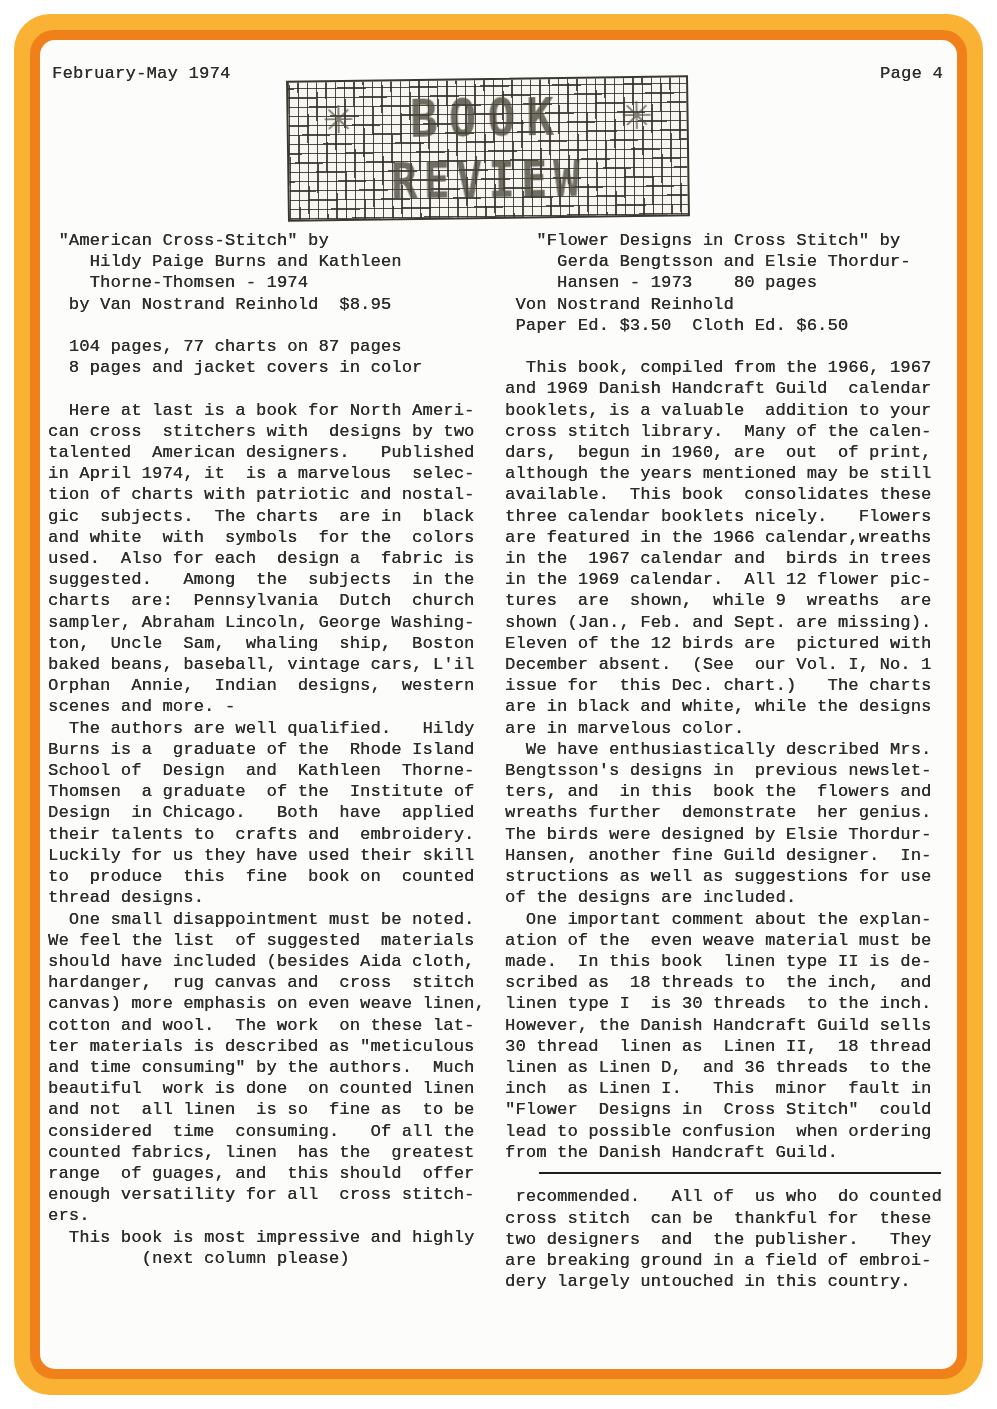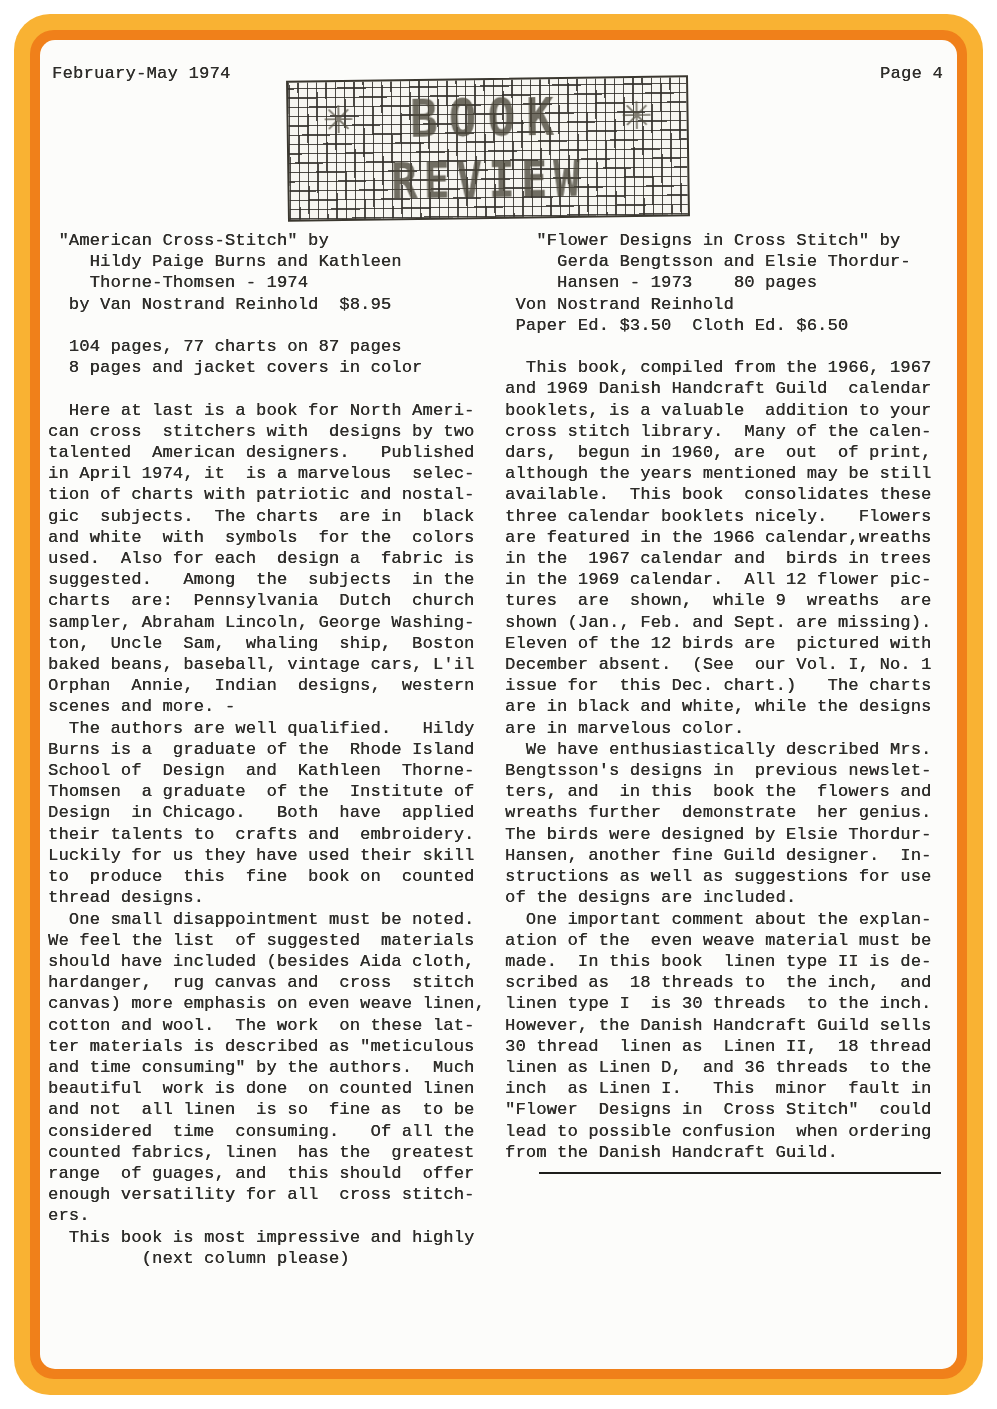--- a/index.html
+++ b/index.html
@@ -198,17 +198,22 @@
 scribed as  18 threads to  the inch,  and
 linen type I  is 30 threads  to the inch.
 However, the Danish Handcraft Guild sells
 30 thread  linen as  Linen II,  18 thread
 linen as Linen D,  and 36 threads  to the
 inch  as Linen I.   This  minor  fault in
 "Flower  Designs in  Cross Stitch"  could
 lead to possible confusion  when ordering
 from the Danish Handcraft Guild.</pre>
         <div class="divider"></div>
+        <pre class="col"> recommended.   All of  us who  do counted
+cross stitch  can be  thankful for  these
+two designers  and  the publisher.   They
+are breaking ground in a field of embroi-
+dery largely untouched in this country.</pre>
       </div>
 
     </div>
   </div>
 </div>
 
 </body></html>

